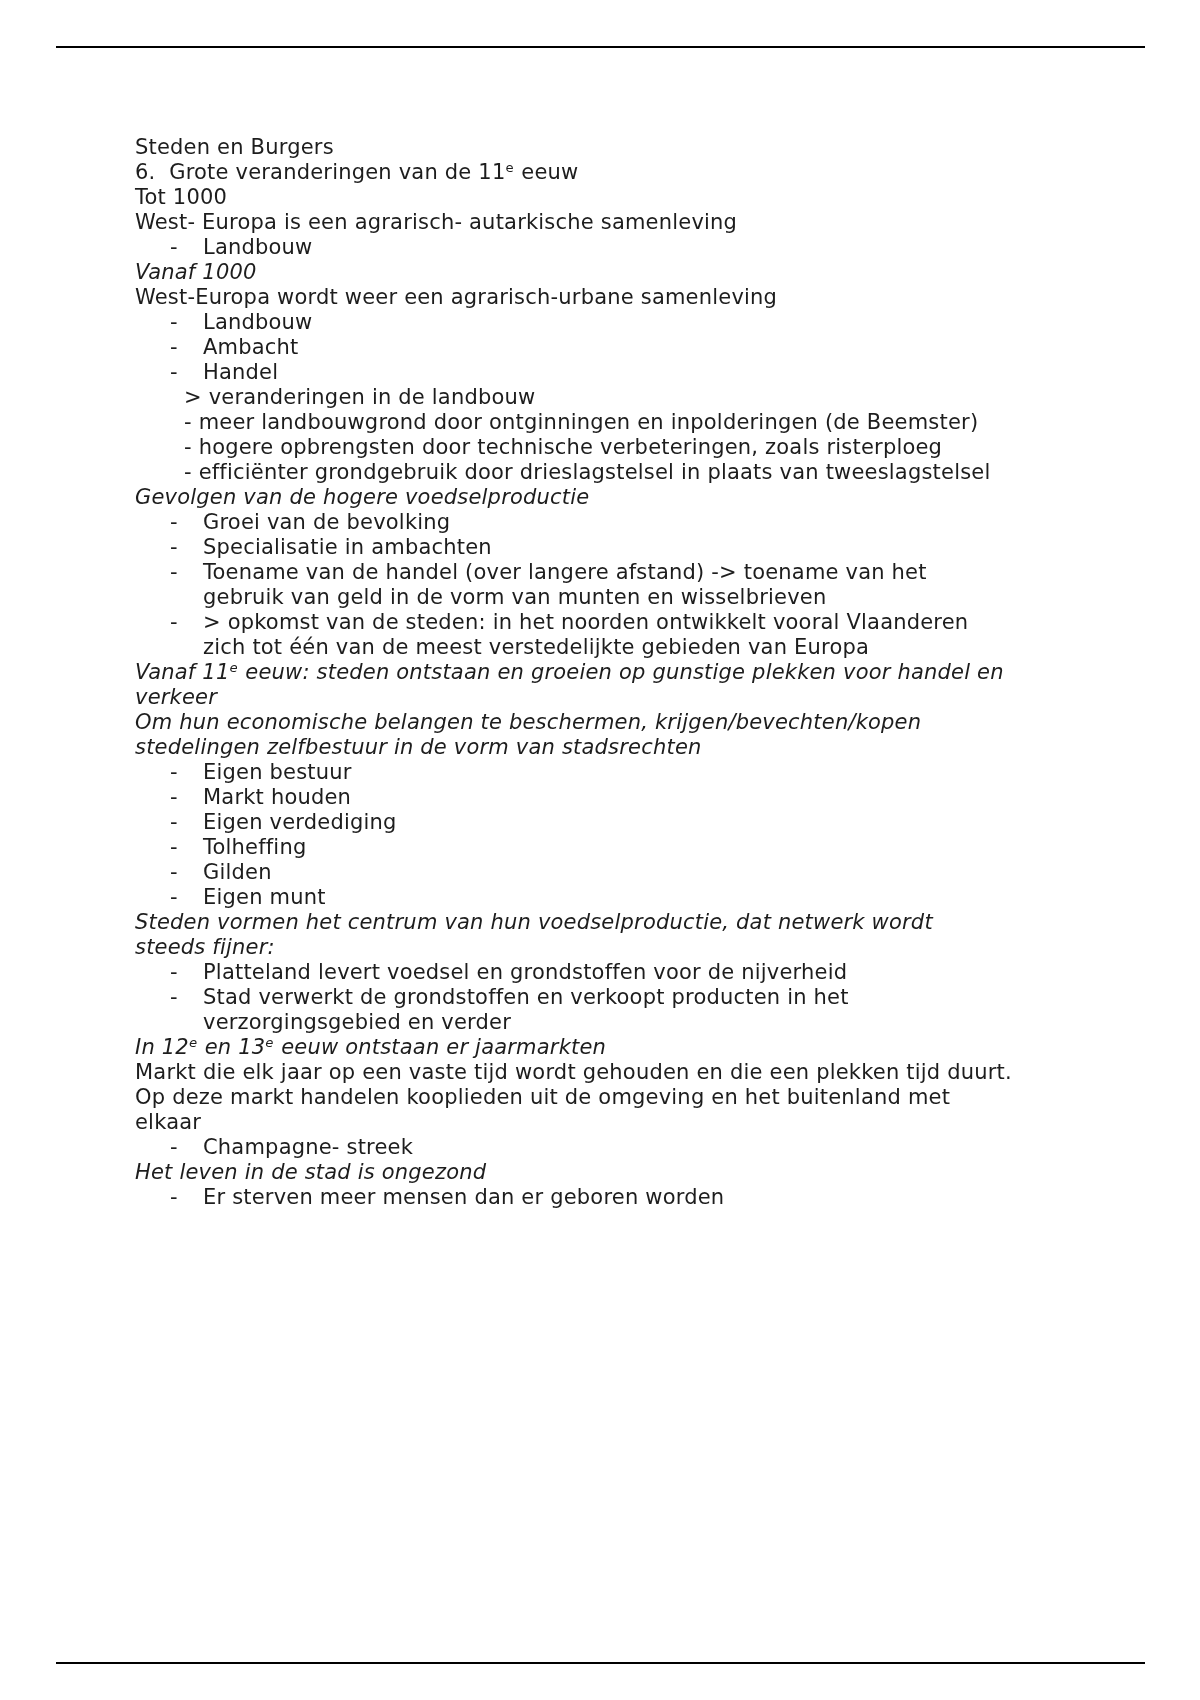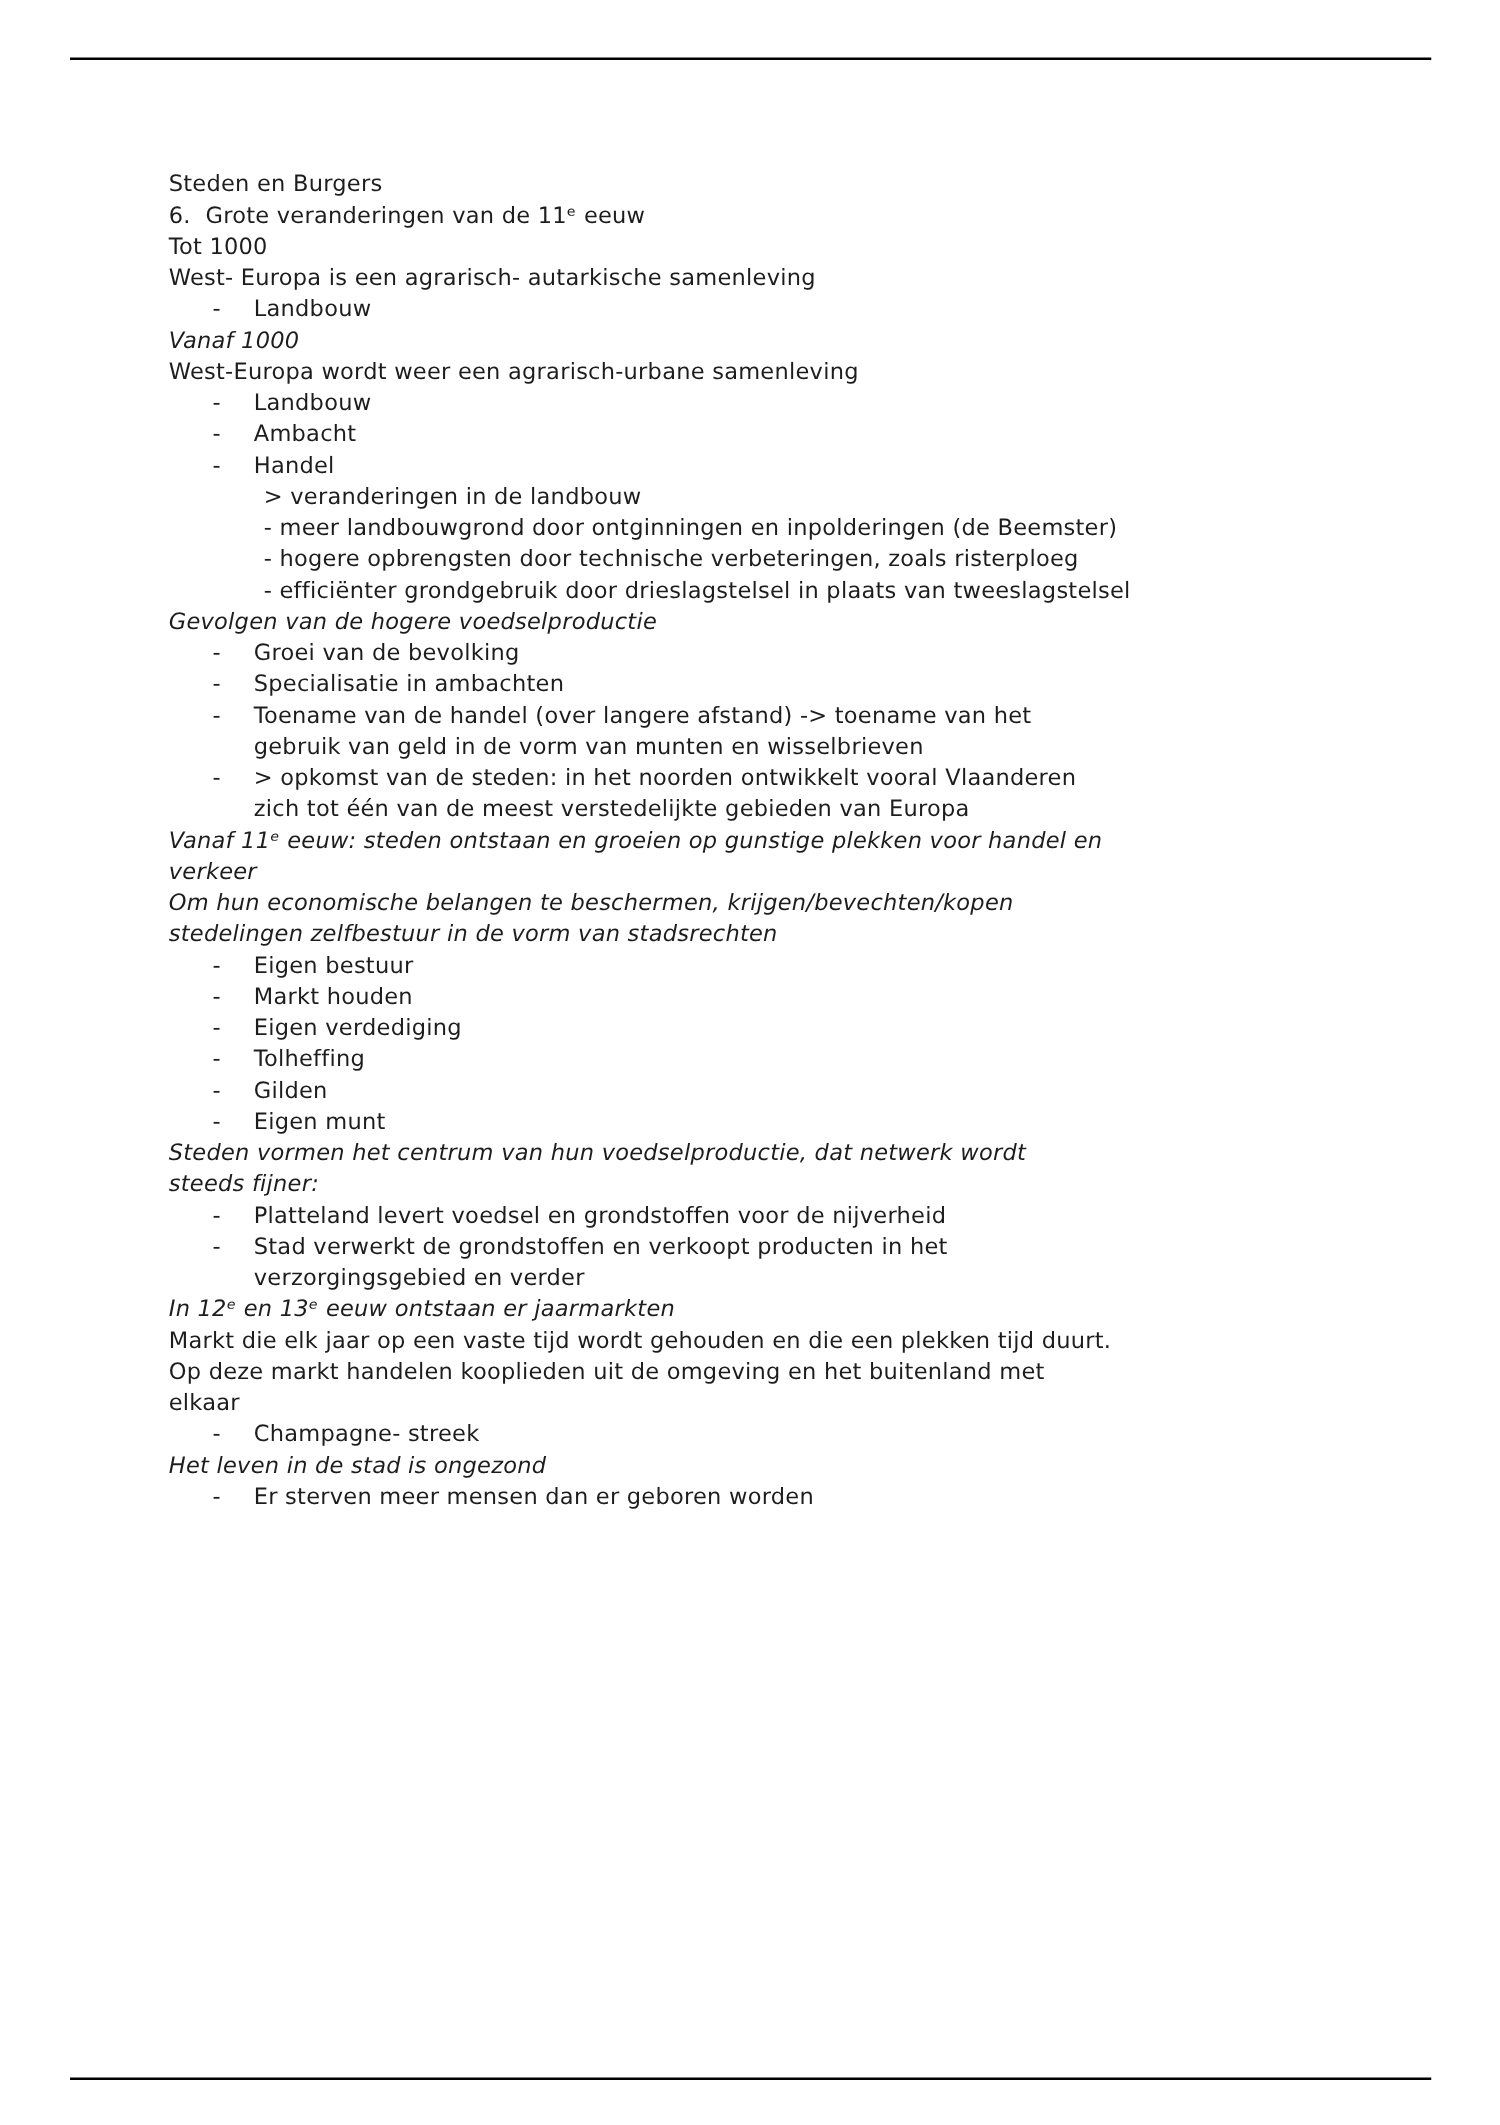--- a/index.html
+++ b/index.html
@@ -22,21 +22,21 @@
     width: 1089px;
     background: #000000;
   }
   .rule-top { top: 46px; height: 2px; }
   .rule-bottom { top: 1662px; height: 2px; }
   .content {
     position: absolute;
     left: 135px;
     top: 135px;
     width: 985px;
-    font-size: 18px;
+    font-size: 21px;
     line-height: 25px;
     letter-spacing: 0.2px;
   }
   p.line {
     margin: 0;
     white-space: pre-wrap;
   }
   .g1 { margin-top: 15px; }
   .g2 { margin-top: 21px; font-style: italic; }
   ul.dash-list {
@@ -49,21 +49,21 @@
     padding-left: 68px;
     white-space: pre-wrap;
   }
   ul.dash-list li::before {
     content: "-";
     position: absolute;
     left: 35px;
     top: 0;
   }
   .sub-block {
-    margin-left: 76px;
+    margin-left: 49px;
   }
 </style>
 </head>
 <body>
 
 <div class="page">
   <div class="rule rule-top"></div>
 
   <main class="content">
 

